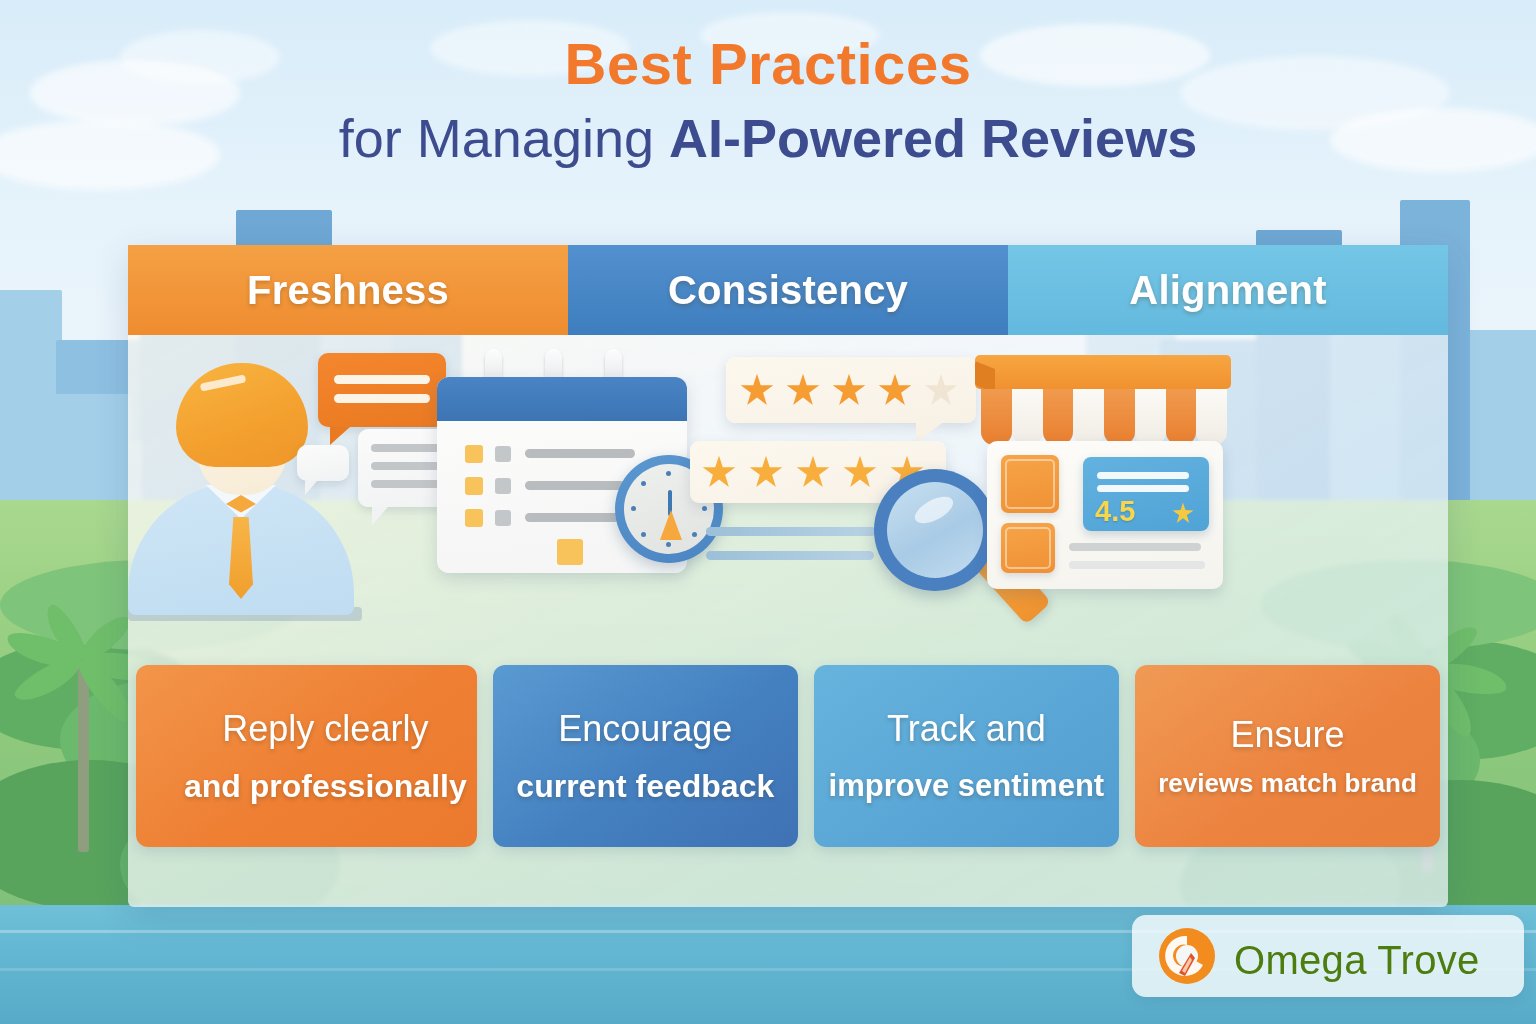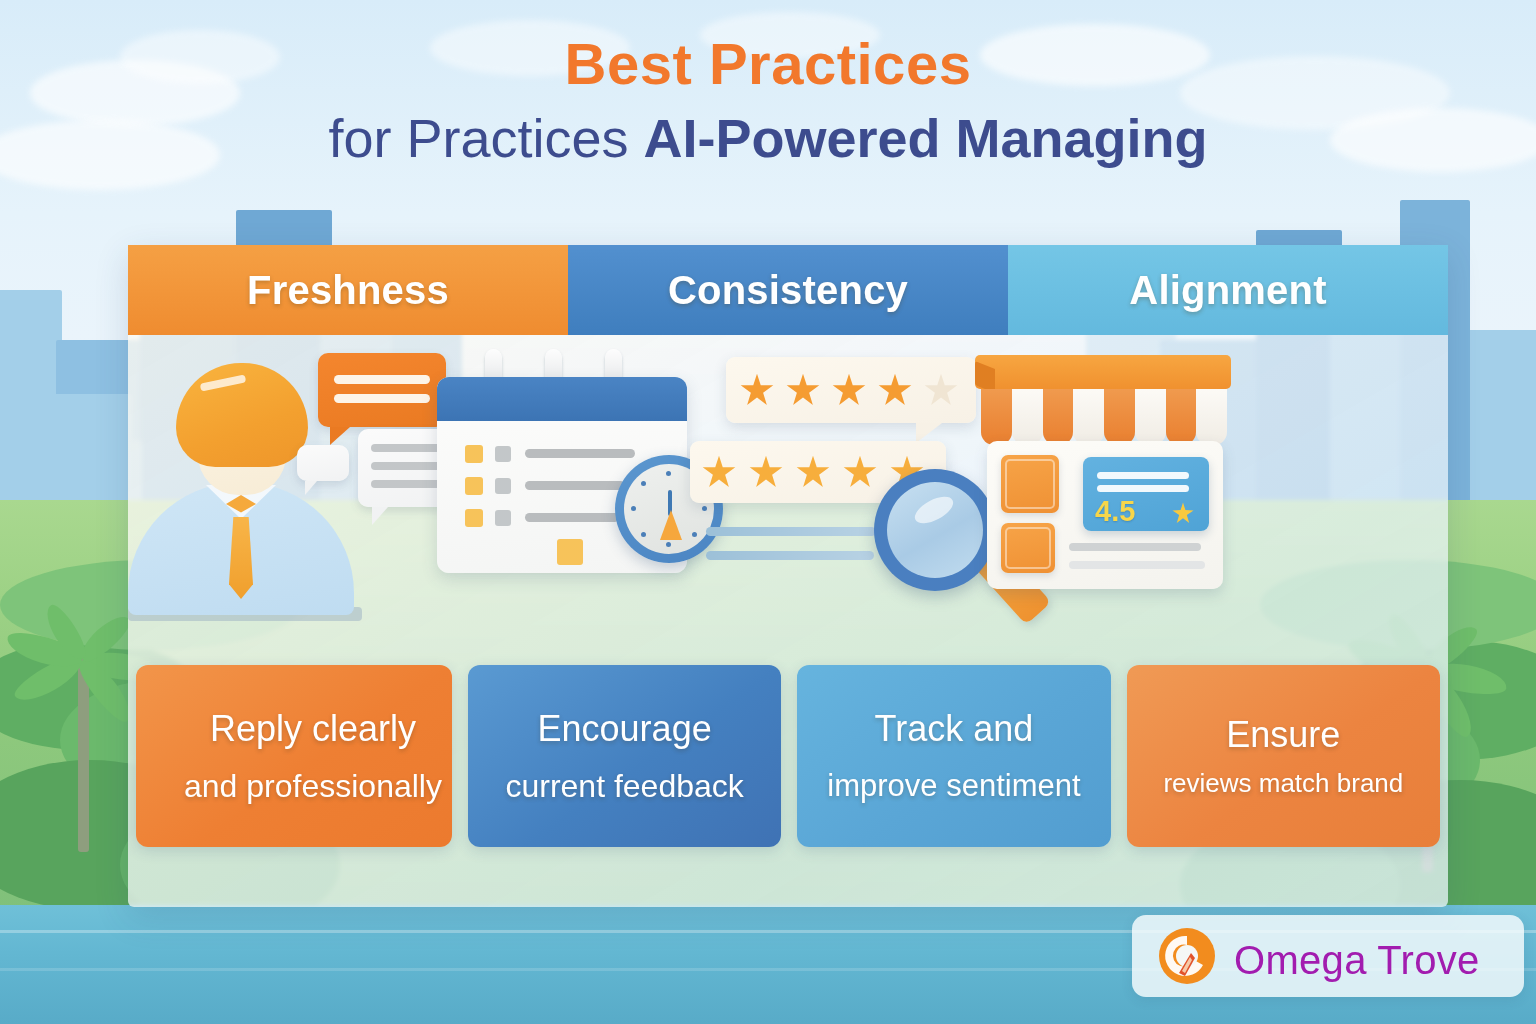--- a/index.html
+++ b/index.html
@@ -73,21 +73,21 @@
 
   .captions { position:absolute; left:0; top:420px; width:1320px; height:182px; display:flex; }
   .ccell { flex:1; padding:0 8px; }
   .cbox {
     width:100%; height:100%; border-radius:12px;
     display:flex; flex-direction:column; align-items:center; justify-content:center;
     gap:18px; color:#fff; text-align:center; padding:8px 10px;
     box-shadow:0 4px 14px rgba(40,70,110,.16);
   }
   .cbox .l1 { font-size:36px; font-weight:400; text-shadow:0 2px 4px rgba(60,50,30,.28); white-space:nowrap; }
-  .cbox .l2 { font-size:32px; font-weight:400; text-shadow:0 2px 4px rgba(60,50,30,.28); white-space:nowrap; }
+  .cbox .l2 { font-size:32px; font-weight:700; text-shadow:0 2px 4px rgba(60,50,30,.28); white-space:nowrap; }
   .ccell:nth-child(1) .cbox { background:linear-gradient(145deg,#f2954a 0%,#ee7f33 55%,#ec7a2e 100%);padding-left:48px; }
   .ccell:nth-child(2) .cbox { background:linear-gradient(145deg,#5a9ad2 0%,#4480c0 55%,#3f72b4 100%); }
   .ccell:nth-child(3) .cbox { background:linear-gradient(145deg,#66b4de 0%,#5aa6d6 55%,#529dd0 100%); }
   .ccell:nth-child(4) .cbox { background:linear-gradient(145deg,#f09a55 0%,#ec8440 55%,#e87f3a 100%);gap:12px; }
   .ccell:nth-child(4) .cbox .l1 { font-size:36px; }
   .ccell:nth-child(4) .cbox .l2 { font-size:26px; }
   .ccell:nth-child(3) .cbox .l2 { font-size:31px; }
 
   
   .title-wrap { position:absolute; left:0; top:34px; width:1536px; text-align:center; z-index:5; }
@@ -96,21 +96,21 @@
   .t2 .bold { font-weight:700; }
 
   
   .logo-plate {
     position:absolute; left:1132px; top:915px; width:392px; height:82px;
     background:rgba(246,251,253,.82); border-radius:14px;
     display:flex; align-items:center; gap:18px; padding-left:26px;
     box-shadow:0 3px 12px rgba(40,70,110,.12); z-index:6;
   }
   .logo-mark { width:58px; height:58px; position:relative; flex:0 0 58px; }
-  .logo-text { font-size:40px; color:#a21caf; letter-spacing:.3px;margin-top:8px; }
+  .logo-text { font-size:40px; color:#4d7c0f; letter-spacing:.3px;margin-top:8px; }
 
   
   .p1-head { position:absolute; left:48px; top:28px; width:132px; height:132px; }
   .p1-hair { position:absolute; left:0; top:0; width:132px; height:104px; background:linear-gradient(160deg,#f9b43f 0%,#f3a02f 60%,#ee962a 100%); border-radius:66px 66px 40px 40px; }
   .p1-face { position:absolute; left:22px; top:24px; width:88px; height:108px; background:linear-gradient(170deg,#fdf6e6 0%,#f7ecd6 100%); border-radius:44px 44px 40px 40px; }
   .p1-shine { position:absolute; left:24px; top:16px; width:46px; height:8px; background:rgba(255,255,255,.75); border-radius:6px; transform:rotate(-12deg); }
   .p1-body { position:absolute; left:0px; top:148px; width:226px; height:132px; background:linear-gradient(170deg,#cfe6f6 0%,#bfdcf1 100%); border-radius:110px 110px 8px 8px; }
   .p1-collar { position:absolute; left:78px; top:150px; width:70px; height:34px; background:#f3f8fc; clip-path:polygon(0 0,100% 0,50% 100%); }
   .p1-tie { position:absolute; left:98px; top:160px; width:30px; height:30px; background:#f5a93c; clip-path:polygon(50% 0,100% 30%,50% 58%,0 30%); }
   .p1-tie2 { position:absolute; left:101px; top:182px; width:24px; height:82px; background:linear-gradient(180deg,#f8b548 0%,#f09f2d 100%); clip-path:polygon(18% 0,82% 0,100% 82%,50% 100%,0 82%); }
@@ -231,21 +231,21 @@
     <div class="frond" style="left:46px; top:58px; width:64px; height:22px; transform:rotate(236deg);"></div>
   </div>
 
   <div class="water"></div>
   <div class="waterline" style="top:930px;"></div>
   <div class="waterline" style="top:968px; opacity:.5;"></div>
 </div>
 
 <div class="title-wrap">
   <div class="t1">Best Practices</div>
-  <div class="t2"><span>for Practices </span><span class="bold">AI-Powered Managing</span></div>
+  <div class="t2"><span>for Managing </span><span class="bold">AI-Powered Reviews</span></div>
 </div>
 
 <div class="card">
 
   <div class="headers">
     <div class="hcell">
       <div class="hbox"></div>
       <div class="htext">Freshness</div>
     </div>
     <div class="hcell">

